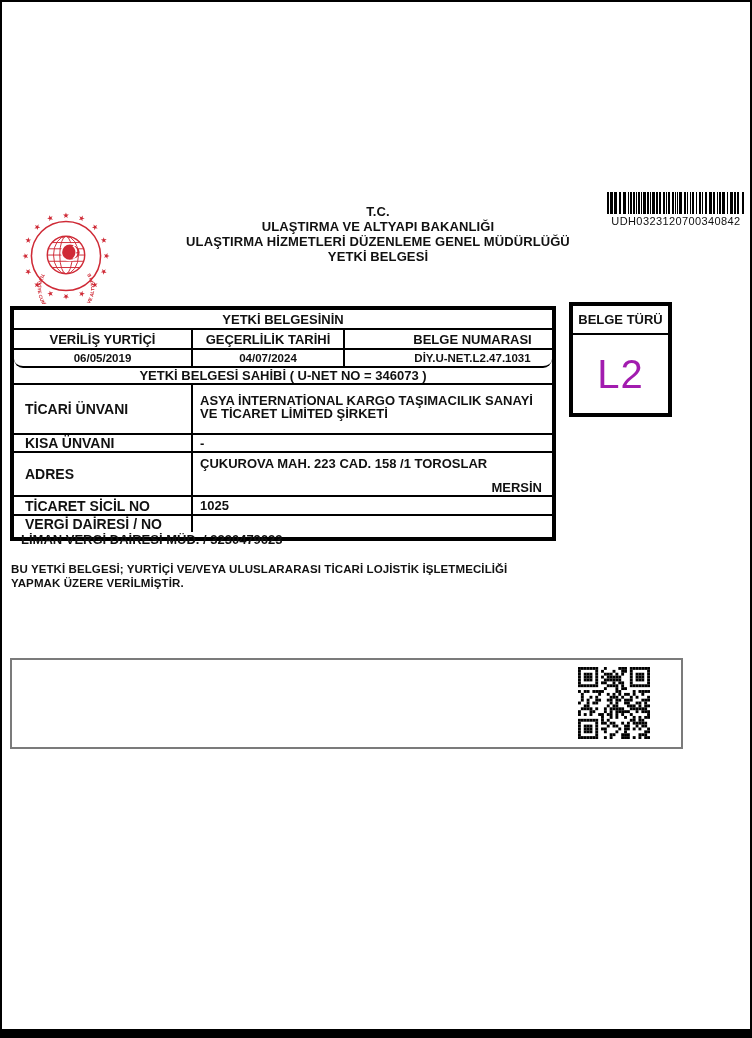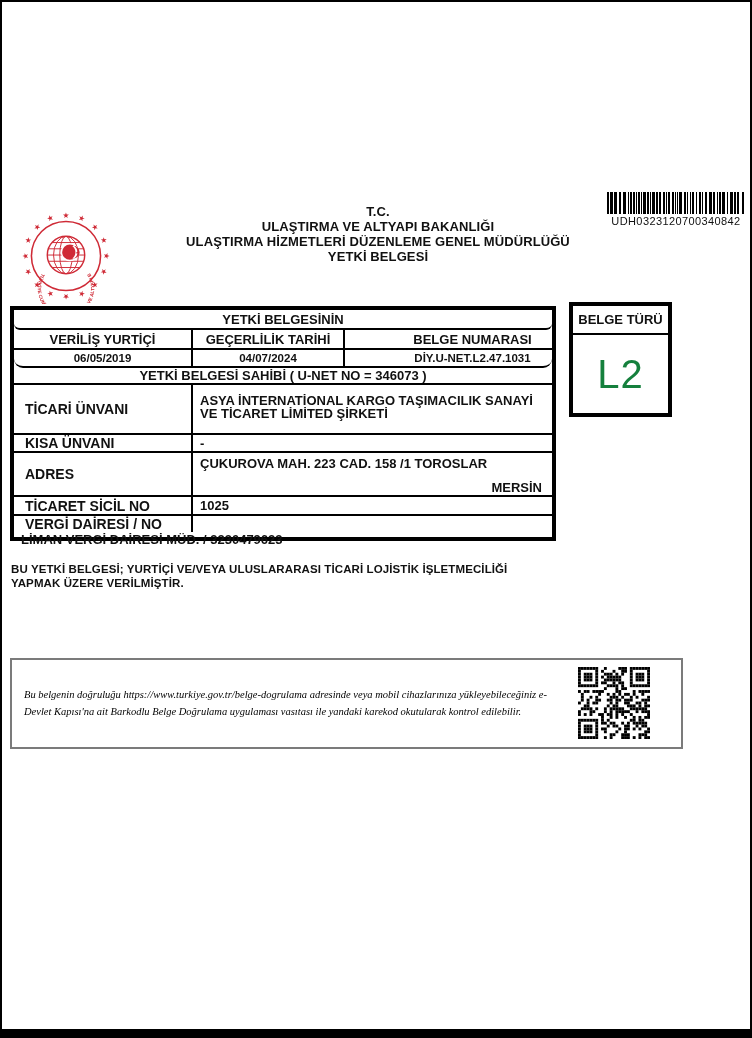--- a/index.html
+++ b/index.html
@@ -29,21 +29,21 @@
   .barcode-text{font-size:11px;font-weight:400;letter-spacing:.4px;margin-top:1px;white-space:nowrap;}
 
   
   .cert-table{
     position:absolute;left:8px;top:304px;width:546px;
     border:4px solid #000;background:#fff;
   }
   .row{border-bottom:2px solid #000;display:flex;align-items:stretch;}
   .row:last-child{border-bottom:none;}
   .row-title{height:20px;display:flex;align-items:center;justify-content:center;
-    font-weight:bold;font-size:13px;border-radius:6px;}
+    font-weight:bold;font-size:13px;}
   .c1{width:179px;flex:none;border-right:2px solid #000;}
   .c2{width:152px;flex:none;border-right:2px solid #000;}
   .c3{flex:1;padding-left:48px;}
   .hcell{display:flex;align-items:center;justify-content:center;font-weight:bold;font-size:13px;}
   .vcell{display:flex;align-items:center;justify-content:center;font-weight:bold;font-size:11.5px;}
   .h-dates{height:20px;}
   .h-vals{height:18px;border-radius:9px;}
   .owner-row{height:17px;display:flex;align-items:center;justify-content:center;
     font-weight:bold;font-size:13px;}
   .lab{width:179px;flex:none;border-right:2px solid #000;display:flex;align-items:center;
@@ -63,21 +63,21 @@
     position:absolute;left:567px;top:300px;width:103px;height:115px;
     border:4px solid #000;background:#fff;
   }
   .belge-head{
     height:29px;border-bottom:2px solid #000;
     display:flex;align-items:center;justify-content:center;
     font-weight:bold;font-size:13px;white-space:nowrap;
   }
   .belge-val{
     height:78px;display:flex;align-items:center;justify-content:center;
-    font-size:40px;font-weight:400;letter-spacing:1px;color:#15803d;
+    font-size:40px;font-weight:400;letter-spacing:1px;color:#a21caf;
   }
 
   
   .statement{
     position:absolute;left:9px;top:560px;width:540px;
     font-weight:bold;font-size:11.5px;line-height:14px;letter-spacing:.1px;
   }
 
   
   .verify-box{
@@ -245,21 +245,20 @@
   </div>
 
   <div class="belge-box">
     <div class="belge-head">BELGE TÜRÜ</div>
     <div class="belge-val">L2</div>
   </div>
 
   <div class="statement">BU YETKİ BELGESİ; YURTİÇİ VE/VEYA ULUSLARARASI TİCARİ LOJİSTİK İŞLETMECİLİĞİ YAPMAK ÜZERE VERİLMİŞTİR.</div>
 
   <div class="verify-box">
-    <div class="verify-text">Bu belgenin doğruluğu https://www.turkiye.gov.tr/belge-dogrulama adresinde veya mobil cihazlarınıza yükleyebileceğiniz e-Devlet Kapısı'na ait Barkodlu Belge Doğrulama uygulaması vasıtası ile yandaki karekod okutularak kontrol edilebilir.</div>
     <svg class="qr" id="qrSvg" viewBox="0 0 25 25">
         <rect x="0" y="0" width="1" height="1" fill="#000"></rect>
         <rect x="1" y="0" width="1" height="1" fill="#000"></rect>
         <rect x="2" y="0" width="1" height="1" fill="#000"></rect>
         <rect x="3" y="0" width="1" height="1" fill="#000"></rect>
         <rect x="4" y="0" width="1" height="1" fill="#000"></rect>
         <rect x="5" y="0" width="1" height="1" fill="#000"></rect>
         <rect x="6" y="0" width="1" height="1" fill="#000"></rect>
         <rect x="0" y="1" width="1" height="1" fill="#000"></rect>
         <rect x="6" y="1" width="1" height="1" fill="#000"></rect>

